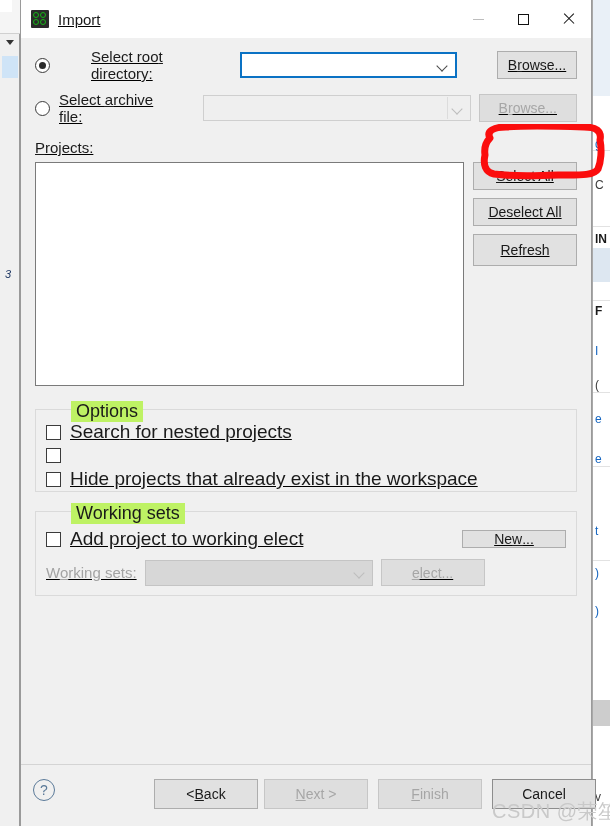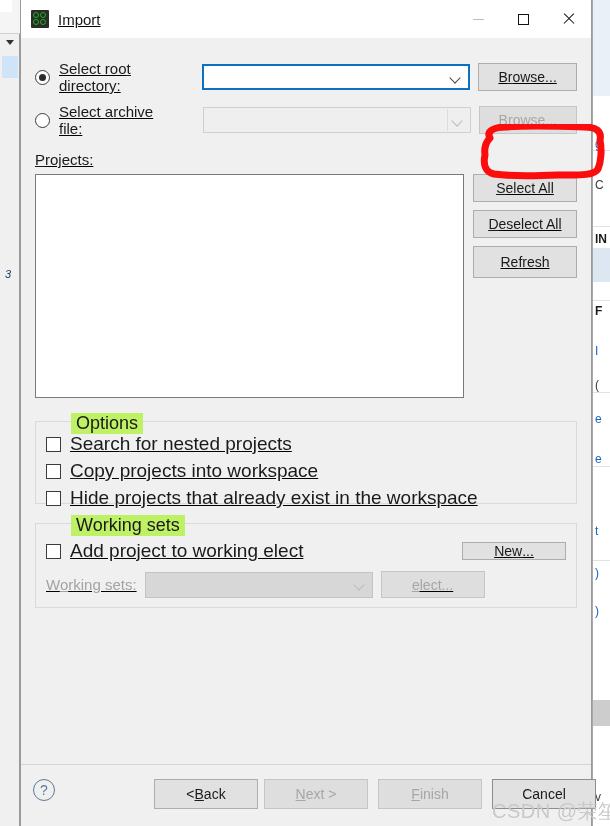--- a/index.html
+++ b/index.html
@@ -267,21 +267,21 @@
         </div>
       <div class="wbtn close">
           <span></span>
         </div>
     </div>
   </div>
 
 
   <div id="body">
 
-    <div class="row" style="margin-top:22px;">
+    <div class="row" style="margin-top:10px;gap:32px;">
       <div class="radio on"></div>
       <div class="rlabel"><span>Select roo</span><u>t</u><span> directory:</span></div>
       <div class="combo focused" style="width:283px; margin-left:12px;">
         <span class="cval"></span>
         <span class="carrow"></span>
       </div>
       <div class="btn" style="width:104px; height:28px; margin-left:8px;">
           <span>B</span>
           <u>r</u>
           <span>owse...</span>
@@ -327,21 +327,20 @@
     <div class="group" style="margin-top:23px; height:83px; padding:12px 10px 0 10px;">
       <div class="glegend">Options</div>
 
       <div class="row" style="margin-top:-1px;">
         <div class="cb"></div>
         <div class="cblabel"><span>Searc</span><u>h</u><span> for nested projects</span></div>
       </div>
 
       <div class="row" style="margin-top:5px;">
         <div class="cb"></div>
-        <div class="cblabel"><u>C</u><span>opy projects into workspace</span></div>
       </div>
 
       <div class="row" style="margin-top:5px;">
         <div class="cb"></div>
         <div class="cblabel"><span>H</span><u>i</u><span>de projects that already exist in the workspace</span></div>
       </div>
     </div>
 
     <div class="group" style="margin-top:19px; height:85px; padding:16px 10px 0 10px;">
       <div class="glegend">Working sets</div>

